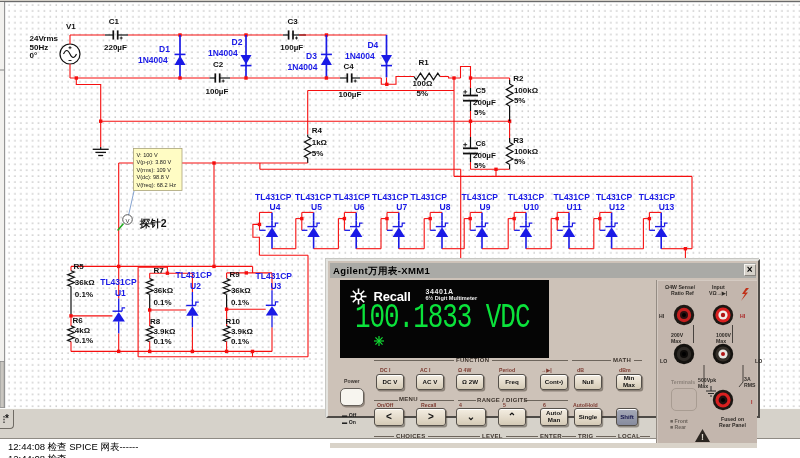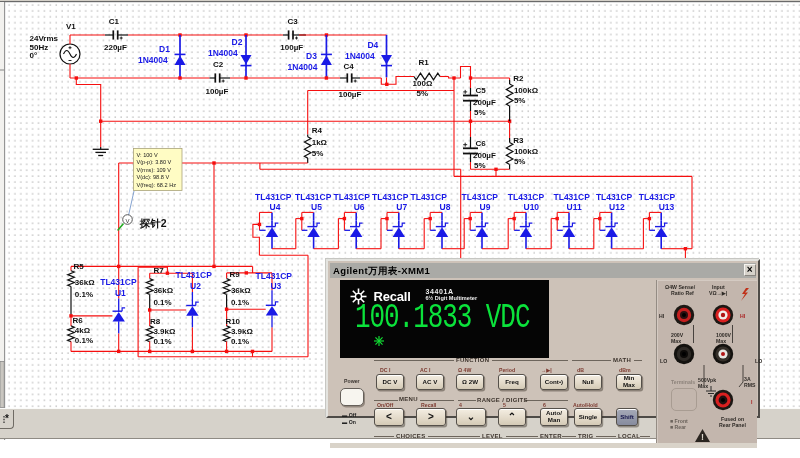--- a/index.html
+++ b/index.html
@@ -478,20 +478,24 @@
 <text x="136.5" y="164.1" font-family="Liberation Sans, sans-serif" font-size="5.6" fill="#222" text-anchor="start">V(p-p): 3.80 V</text>
 <text x="136.5" y="171.7" font-family="Liberation Sans, sans-serif" font-size="5.6" fill="#222" text-anchor="start">V(rms): 109 V</text>
 <text x="136.5" y="179.3" font-family="Liberation Sans, sans-serif" font-size="5.6" fill="#222" text-anchor="start">V(dc): 98.8 V</text>
 <text x="136.5" y="186.9" font-family="Liberation Sans, sans-serif" font-size="5.6" fill="#222" text-anchor="start">V(freq): 68.2 Hz</text>
 </svg></div>
 <div id="tabbar">
       <div id="tab">*</div>
       <div style="position:absolute;left:0;top:6px;font-size:8px;font-weight:bold;color:#222">⋮</div>
       <div class="bot"></div>
     </div>
+<div id="stat">
+      <div class="l1">12:44:08 检查 SPICE 网表------</div>
+<div class="l2">12:44:08 检查</div>
+    </div>
 <div id="mm">
 <div id="ttl">Agilent万用表-XMM1</div>
 <div id="cls">×</div>
 <div id="disp">
 <svg id="star" width="17" height="17" viewBox="0 0 17 17">
           <g stroke="#fff" stroke-width="1.6">
             <line x1="8.5" y1="0.5" x2="8.5" y2="16.5"></line>
             <line x1="0.5" y1="8.5" x2="16.5" y2="8.5"></line>
             <line x1="2.8" y1="2.8" x2="14.2" y2="14.2"></line>
             <line x1="2.8" y1="14.2" x2="14.2" y2="2.8"></line>

